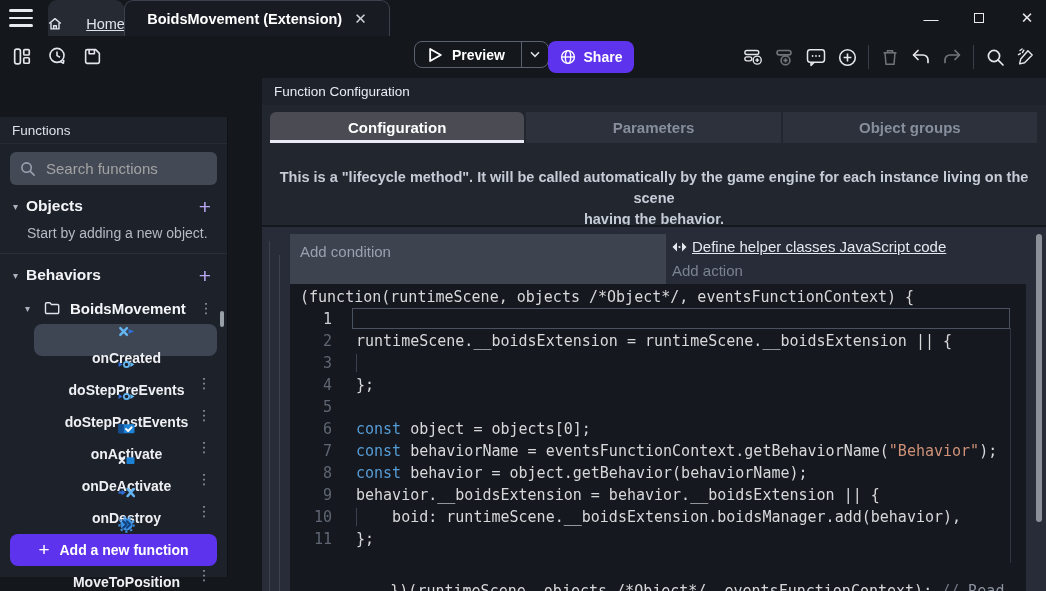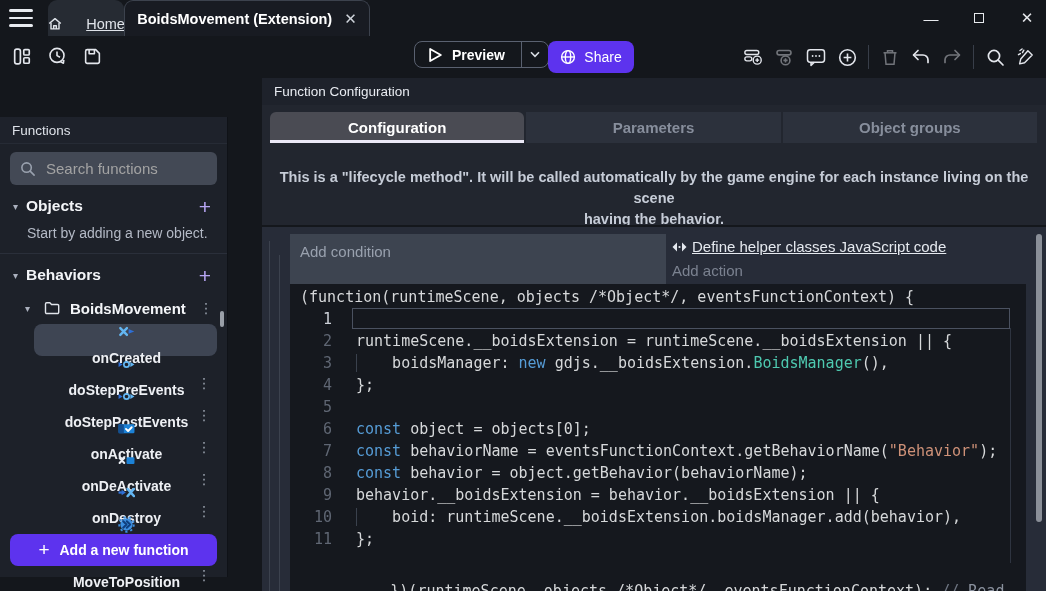--- a/index.html
+++ b/index.html
@@ -5,34 +5,34 @@
   * { margin:0; padding:0; box-sizing:border-box; }
   html,body { background:#0d0f13; }
   body { font-family:"Liberation Sans", sans-serif; }
   #window { position:relative; width:1046px; height:591px; background:#14171c; overflow:hidden; color:#e8ebf0; }
 
   
   .titlebar { position:absolute; top:0; left:0; right:0; height:36px; background:#14171c; }
   .hamburger { position:absolute; left:9px; top:9px; width:24px; height:18px; display:flex; flex-direction:column; justify-content:space-between; cursor:pointer; }
   .hamburger span { display:block; height:2.6px; background:#e8ebf0; border-radius:2px; }
   .tab-home { position:absolute; left:48px; top:0; height:48px; width:76px; background:#262b33; border-radius:9px 9px 0 0; display:flex; align-items:center; justify-content:center; gap:23px; font-size:14.5px; color:#dfe3e9; cursor:pointer;text-decoration:underline; }
-  .tab-active { position:absolute; left:124px; top:0; height:36px; width:246px; background:#181b22; border:1px solid #3c424d; border-bottom:none; border-radius:9px 9px 0 0; display:flex; align-items:center; justify-content:center; gap:12px; font-size:14.5px; font-weight:bold; color:#fff; }
+  .tab-active { position:absolute; left:124px; top:0; height:36px; width:266px; background:#181b22; border:1px solid #3c424d; border-bottom:none; border-radius:9px 9px 0 0; display:flex; align-items:center; justify-content:center; gap:12px; font-size:14.5px; font-weight:bold; color:#fff; }
   .tab-close { font-size:15px; font-weight:400; color:#cfd4db; cursor:pointer; }
   .win-controls { position:absolute; right:8px; top:0; height:36px; display:flex; align-items:center; gap:26px; }
   .win-btn { width:22px; height:22px; display:flex; align-items:center; justify-content:center; color:#e8eaee; font-size:15px; cursor:pointer; }
   .win-max { width:10px; height:10px; border:1.4px solid #e8eaee; }
 
   
   .toolbar { position:absolute; top:36px; left:0; right:0; height:42px; background:#14171c; }
   .tb-left { position:absolute; left:12px; top:10px; display:flex; gap:15px; }
   .tb-icon { width:20px; height:20px; display:flex; align-items:center; justify-content:center; cursor:pointer; }
   .preview-group { position:absolute; left:414px; top:5px; height:27px; display:flex; border:1px solid #5a6170; border-radius:8px; overflow:hidden; cursor:pointer; }
   .preview-main { display:flex; align-items:center; gap:9px; padding:0 16px 0 13px; font-size:14px; font-weight:bold; color:#fff; }
   .preview-caret { width:27px; display:flex; align-items:center; justify-content:center; border-left:1px solid #5a6170; }
-  .share-btn { position:absolute; left:548px; top:5px; height:32px; width:86px; background:#5d33ee; border-radius:8px; display:flex; align-items:center; justify-content:center; gap:8px; font-size:14px; font-weight:normal; color:#fff; cursor:pointer; }
+  .share-btn { position:absolute; left:548px; top:5px; height:32px; width:86px; background:#5d33ee; border-radius:8px; display:flex; align-items:center; justify-content:center; gap:8px; font-size:14px; font-weight:bold; color:#fff; cursor:pointer; }
   .tb-right { position:absolute; right:10px; top:9px; display:flex; align-items:center; gap:11px; }
   .tb-sep { width:1px; height:24px; background:#383e49; }
   .dim { opacity:0.45; }
 
   
   .sidebar { position:absolute; top:78px; left:0; width:228px; bottom:14px; background:#1d2129; border-right:1px solid #0f1217;margin-top:39px; }
   .main { position:absolute; top:78px; left:262px; right:0; bottom:0; background:#22262f; }
 
   
   .sb-title { height:27px; background:#1e222b; display:flex; align-items:center; padding-left:12px; font-size:13.5px; color:#dde1e8; border-bottom:1px solid #262b35; }
@@ -420,21 +420,20 @@
               <span class="ln">1</span>
               <span class="lt"></span>
             </div>
             <div class="code-line">
               <span class="ln">2</span>
               <span class="lt"><span>runtimeScene.__boidsExtension = runtimeScene.__boidsExtension || {</span></span>
             </div>
             <div class="code-line">
               <div class="indent-guide"></div>
               <span class="ln">3</span>
-              <span class="lt"><span>    boidsManager: </span><span class="tok-kw">new</span><span> gdjs.__boidsExtension.</span><span class="tok-type">BoidsManager</span><span>(),</span></span>
             </div>
             <div class="code-line">
               <span class="ln">4</span>
               <span class="lt"><span>};</span></span>
             </div>
             <div class="code-line">
               <span class="ln">5</span>
               <span class="lt"></span>
             </div>
             <div class="code-line">

